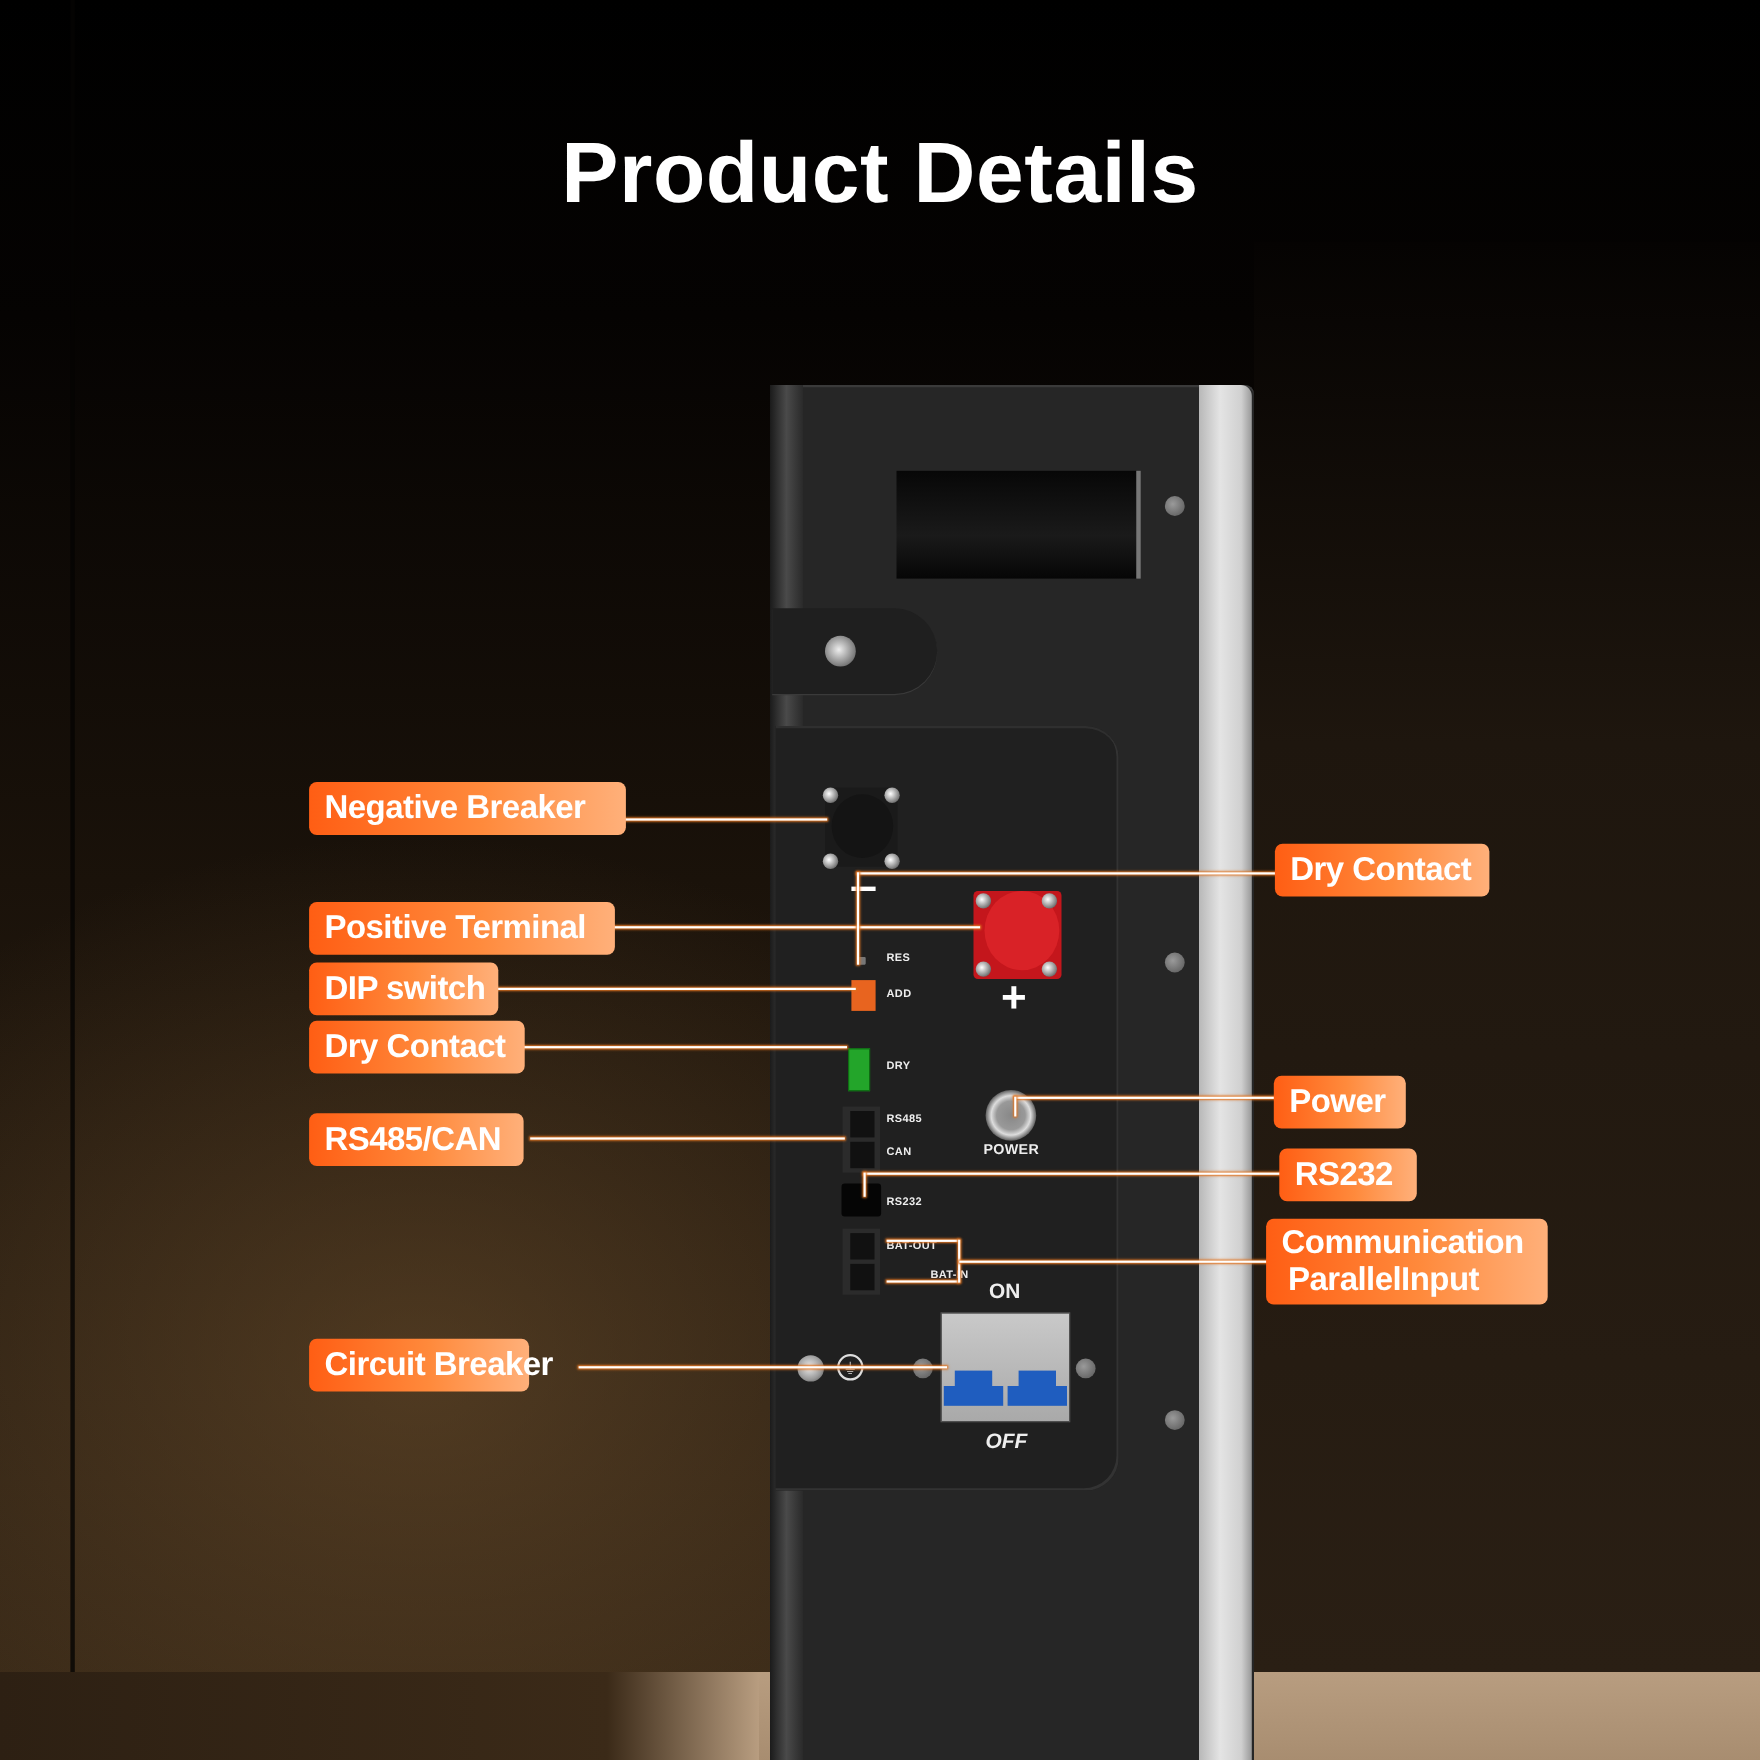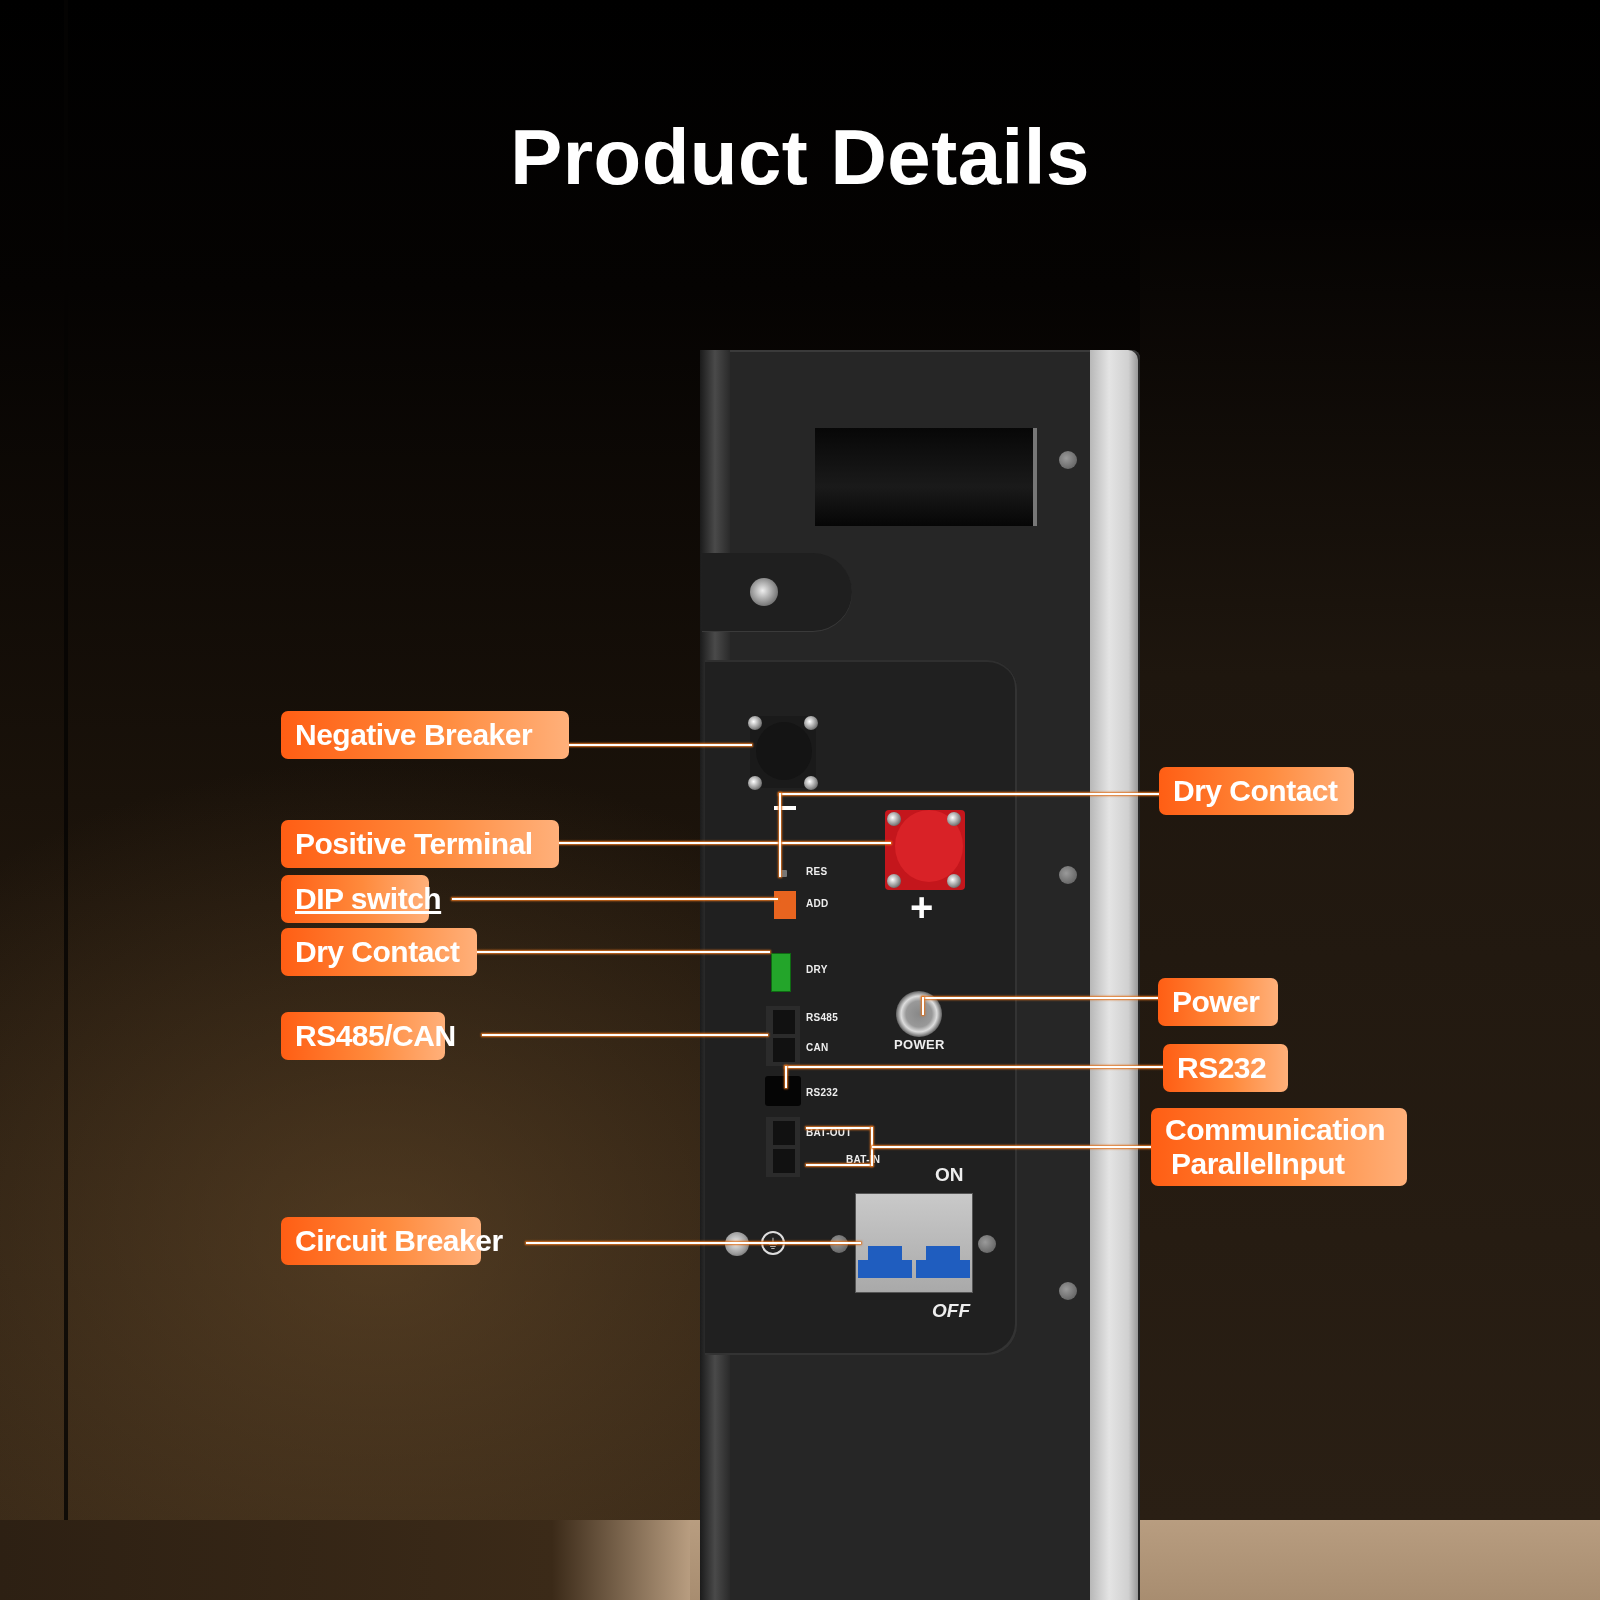--- a/index.html
+++ b/index.html
@@ -32,21 +32,21 @@
   .panel{position:absolute;left:705px;top:660px;width:312px;height:695px;background:#202020;border-radius:0 30px 30px 0;
     box-shadow:inset -2px -2px 0 #333, inset 0 2px 0 #2f2f2f;}
   .neg-term{position:absolute;left:750px;top:716px;width:66px;height:72px;background:#1a1a1a;border-radius:6px;}
   .neg-term .cap{position:absolute;left:6px;top:6px;width:56px;height:58px;border-radius:50%;background:#141414;}
   .term-screw{position:absolute;width:14px;height:14px;border-radius:50%;background:radial-gradient(circle at 40% 40%,#fff,#888 60%,#333);}
   .minus{position:absolute;left:774px;top:806px;width:22px;height:4px;background:#fff;}
   .pos-term{position:absolute;left:885px;top:810px;width:80px;height:80px;background:#c4161c;border-radius:4px;}
   .pos-term .cap{position:absolute;left:10px;top:0px;width:68px;height:72px;border-radius:50%;background:#d92227;}
   .plus{position:absolute;left:910px;top:887px;color:#fff;font-size:40px;font-weight:700;line-height:40px;}
   .small-lbl{position:absolute;color:#eee;font-size:10px;font-weight:700;letter-spacing:.3px;}
-  .big-lbl{position:absolute;color:#eee;font-size:19px;font-weight:700;margin-left:36px;}
+  .big-lbl{position:absolute;color:#eee;font-size:19px;font-weight:700;}
   .dip{position:absolute;left:774px;top:891px;width:22px;height:28px;background:#e8641f;}
   .dry-conn{position:absolute;left:771px;top:953px;width:18px;height:37px;background:#23a52a;border:1px solid #0e6a12;}
   .rj{position:absolute;width:34px;background:#2b2b2b;}
   .rj i{position:absolute;left:7px;width:22px;height:24px;background:#111;display:block;}
   .rs232{position:absolute;left:765px;top:1076px;width:36px;height:30px;background:#050505;border-radius:3px;}
   .power-btn{position:absolute;left:896px;top:991px;width:46px;height:46px;border-radius:50%;
     background:radial-gradient(circle at 50% 50%,#888 0,#999 40%,#ddd 55%,#666 70%,#2a2a2a 100%);}
   .breaker{position:absolute;left:855px;top:1193px;width:116px;height:98px;background:linear-gradient(#c9c9c9,#a9a9a9);border:1px solid #555;}
   .b-blue{position:absolute;width:54px;height:18px;background:#1f5dbf;}
   .ground{position:absolute;left:761px;top:1231px;width:24px;height:24px;border:2px solid #ddd;border-radius:50%;color:#ddd;text-align:center;font-size:14px;line-height:22px;box-sizing:border-box;}
@@ -160,23 +160,23 @@
   <div class="line h" style="left:785px;top:1066px;width:380px;"></div>
   <div class="line v" style="left:785px;top:1066px;height:22px;"></div>
   <div class="line h" style="left:806px;top:1127px;width:66px;"></div>
   <div class="line h" style="left:806px;top:1164px;width:66px;"></div>
   <div class="line v" style="left:871px;top:1127px;height:39px;"></div>
   <div class="line h" style="left:872px;top:1146px;width:280px;"></div>
 </div>
 
 <div class="callout" style="left:281px;top:711px;width:288px;">Negative Breaker</div>
 <div class="callout" style="left:281px;top:820px;width:278px;">Positive Terminal</div>
-<div class="callout" style="left:281px;top:875px;width:148px;text-decoration:underline;">DIP switch</div>
+<div class="callout" style="left:281px;top:875px;width:172px;">DIP switch</div>
 <div class="callout" style="left:281px;top:928px;width:196px;">Dry Contact</div>
-<div class="callout" style="left:281px;top:1012px;width:164px;">RS485/CAN</div>
+<div class="callout" style="left:281px;top:1012px;width:195px;">RS485/CAN</div>
 <div class="callout" style="left:281px;top:1217px;width:200px;">Circuit Breaker</div>
 
 <div class="callout" style="left:1159px;top:767px;width:195px;">Dry Contact</div>
 <div class="callout" style="left:1158px;top:978px;width:120px;">Power</div>
 <div class="callout" style="left:1163px;top:1044px;width:125px;">RS232</div>
 <div class="callout two" style="left:1151px;top:1108px;width:256px;">
   <div>Communication</div>
   <div style="padding-left:6px;">ParallelInput</div>
 </div>
 

